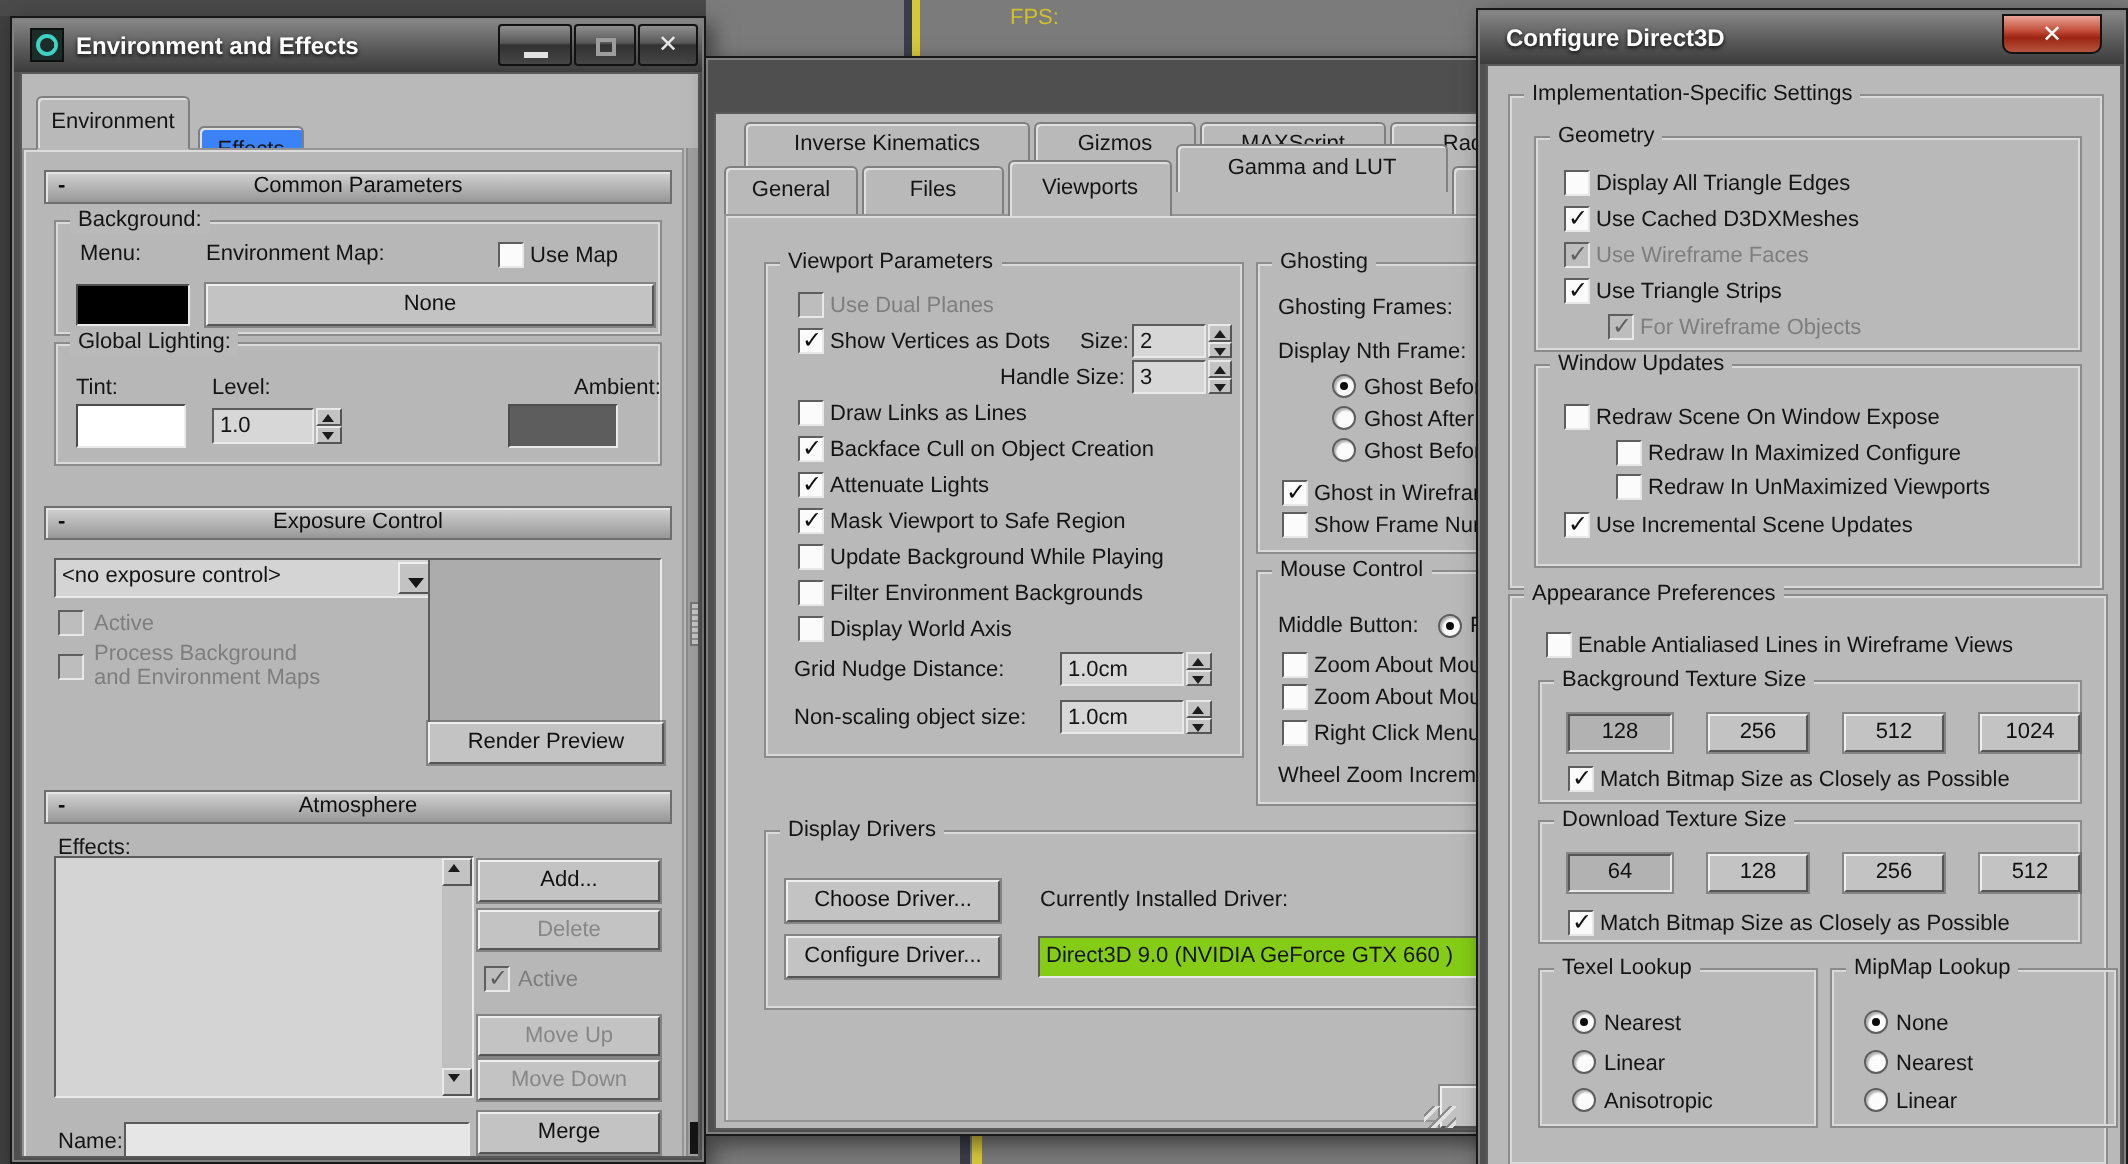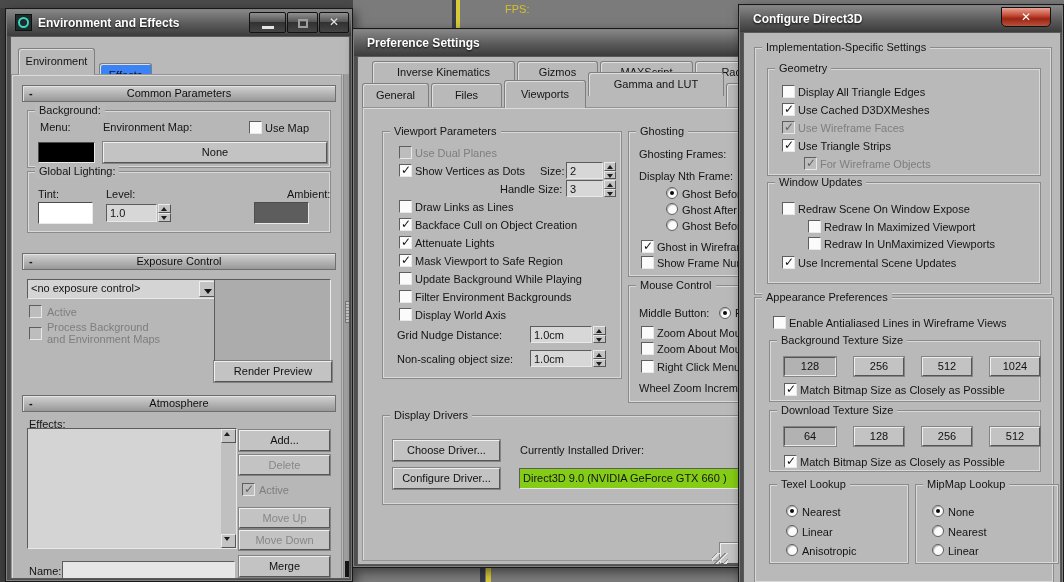--- a/index.html
+++ b/index.html
@@ -177,23 +177,20 @@
       <span class="btn" style="left:228px;top:519px;width:91px;height:21px;line-height:19px;">Merge</span>
 
       <div class="abs" style="left:332px;top:37px;width:10px;height:506px;background:#a0a0a0;border-left:1px solid #8a8a8a;">
         <span class="abs" style="left:1px;top:227px;width:8px;height:22px;background:#c6c6c6;border:1px solid #777;background-image:repeating-linear-gradient(#c6c6c6 0 2px,#8f8f8f 2px 3px);"></span>
         <span class="abs" style="left:1px;top:487px;width:8px;height:16px;background:#151515;"></span>
       </div>
     </div>
   </div>
 
   <div class="win" style="left:352px;top:28px;width:420px;height:540px;z-index:2;">
-    <div class="tb">
-      <span class="tb-title" style="left:13px;">Preference Settings</span>
-    </div>
     <div class="client" style="left:4px;top:27px;width:412px;height:509px;">
 
       <div class="tab" style="left:14px;top:4px;width:143px;height:22px;line-height:20px;"><span>Inverse Kinematics</span></div>
       <div class="tab" style="left:159px;top:4px;width:81px;height:22px;line-height:20px;"><span>Gizmos</span></div>
       <div class="tab" style="left:242px;top:4px;width:93px;height:22px;line-height:20px;"><span>MAXScript</span></div>
       <div class="tab" style="left:337px;top:4px;width:98px;height:22px;line-height:20px;"><span>Radiosity</span></div>
 
       <div class="tab" style="left:4px;top:26px;width:67px;height:24px;line-height:22px;"><span>General</span></div>
       <div class="tab" style="left:73px;top:26px;width:71px;height:24px;line-height:22px;"><span>Files</span></div>
       <div class="tab" style="left:146px;top:23px;width:82px;height:28px;line-height:26px;z-index:4;font-weight:normal;"><span>Viewports</span></div>
@@ -312,21 +309,21 @@
           <span class="lbl" style="left:30px;top:71px;">Use Triangle Strips</span>
           <span class="cb d c" style="left:36px;top:88px;"></span>
           <span class="lbl dl" style="left:52px;top:89px;">For Wireframe Objects</span>
         </div>
 
         <div class="grp" style="left:12px;top:134px;width:274px;height:102px;">
           <span class="gl">Window Updates</span>
           <span class="cb" style="left:14px;top:19px;"></span>
           <span class="lbl" style="left:30px;top:20px;">Redraw Scene On Window Expose</span>
           <span class="cb" style="left:40px;top:37px;"></span>
-          <span class="lbl" style="left:56px;top:38px;">Redraw In Maximized Viewport</span>
+          <span class="lbl" style="left:56px;top:38px;">Redraw In Maximized Configure</span>
           <span class="cb" style="left:40px;top:54px;"></span>
           <span class="lbl" style="left:56px;top:55px;">Redraw In UnMaximized Viewports</span>
           <span class="cb c" style="left:14px;top:73px;"></span>
           <span class="lbl" style="left:30px;top:74px;">Use Incremental Scene Updates</span>
         </div>
       </div>
 
       <div class="grp" style="left:10px;top:264px;width:300px;height:286px;">
         <span class="gl">Appearance Preferences</span>
         <span class="cb" style="left:18px;top:18px;"></span>

